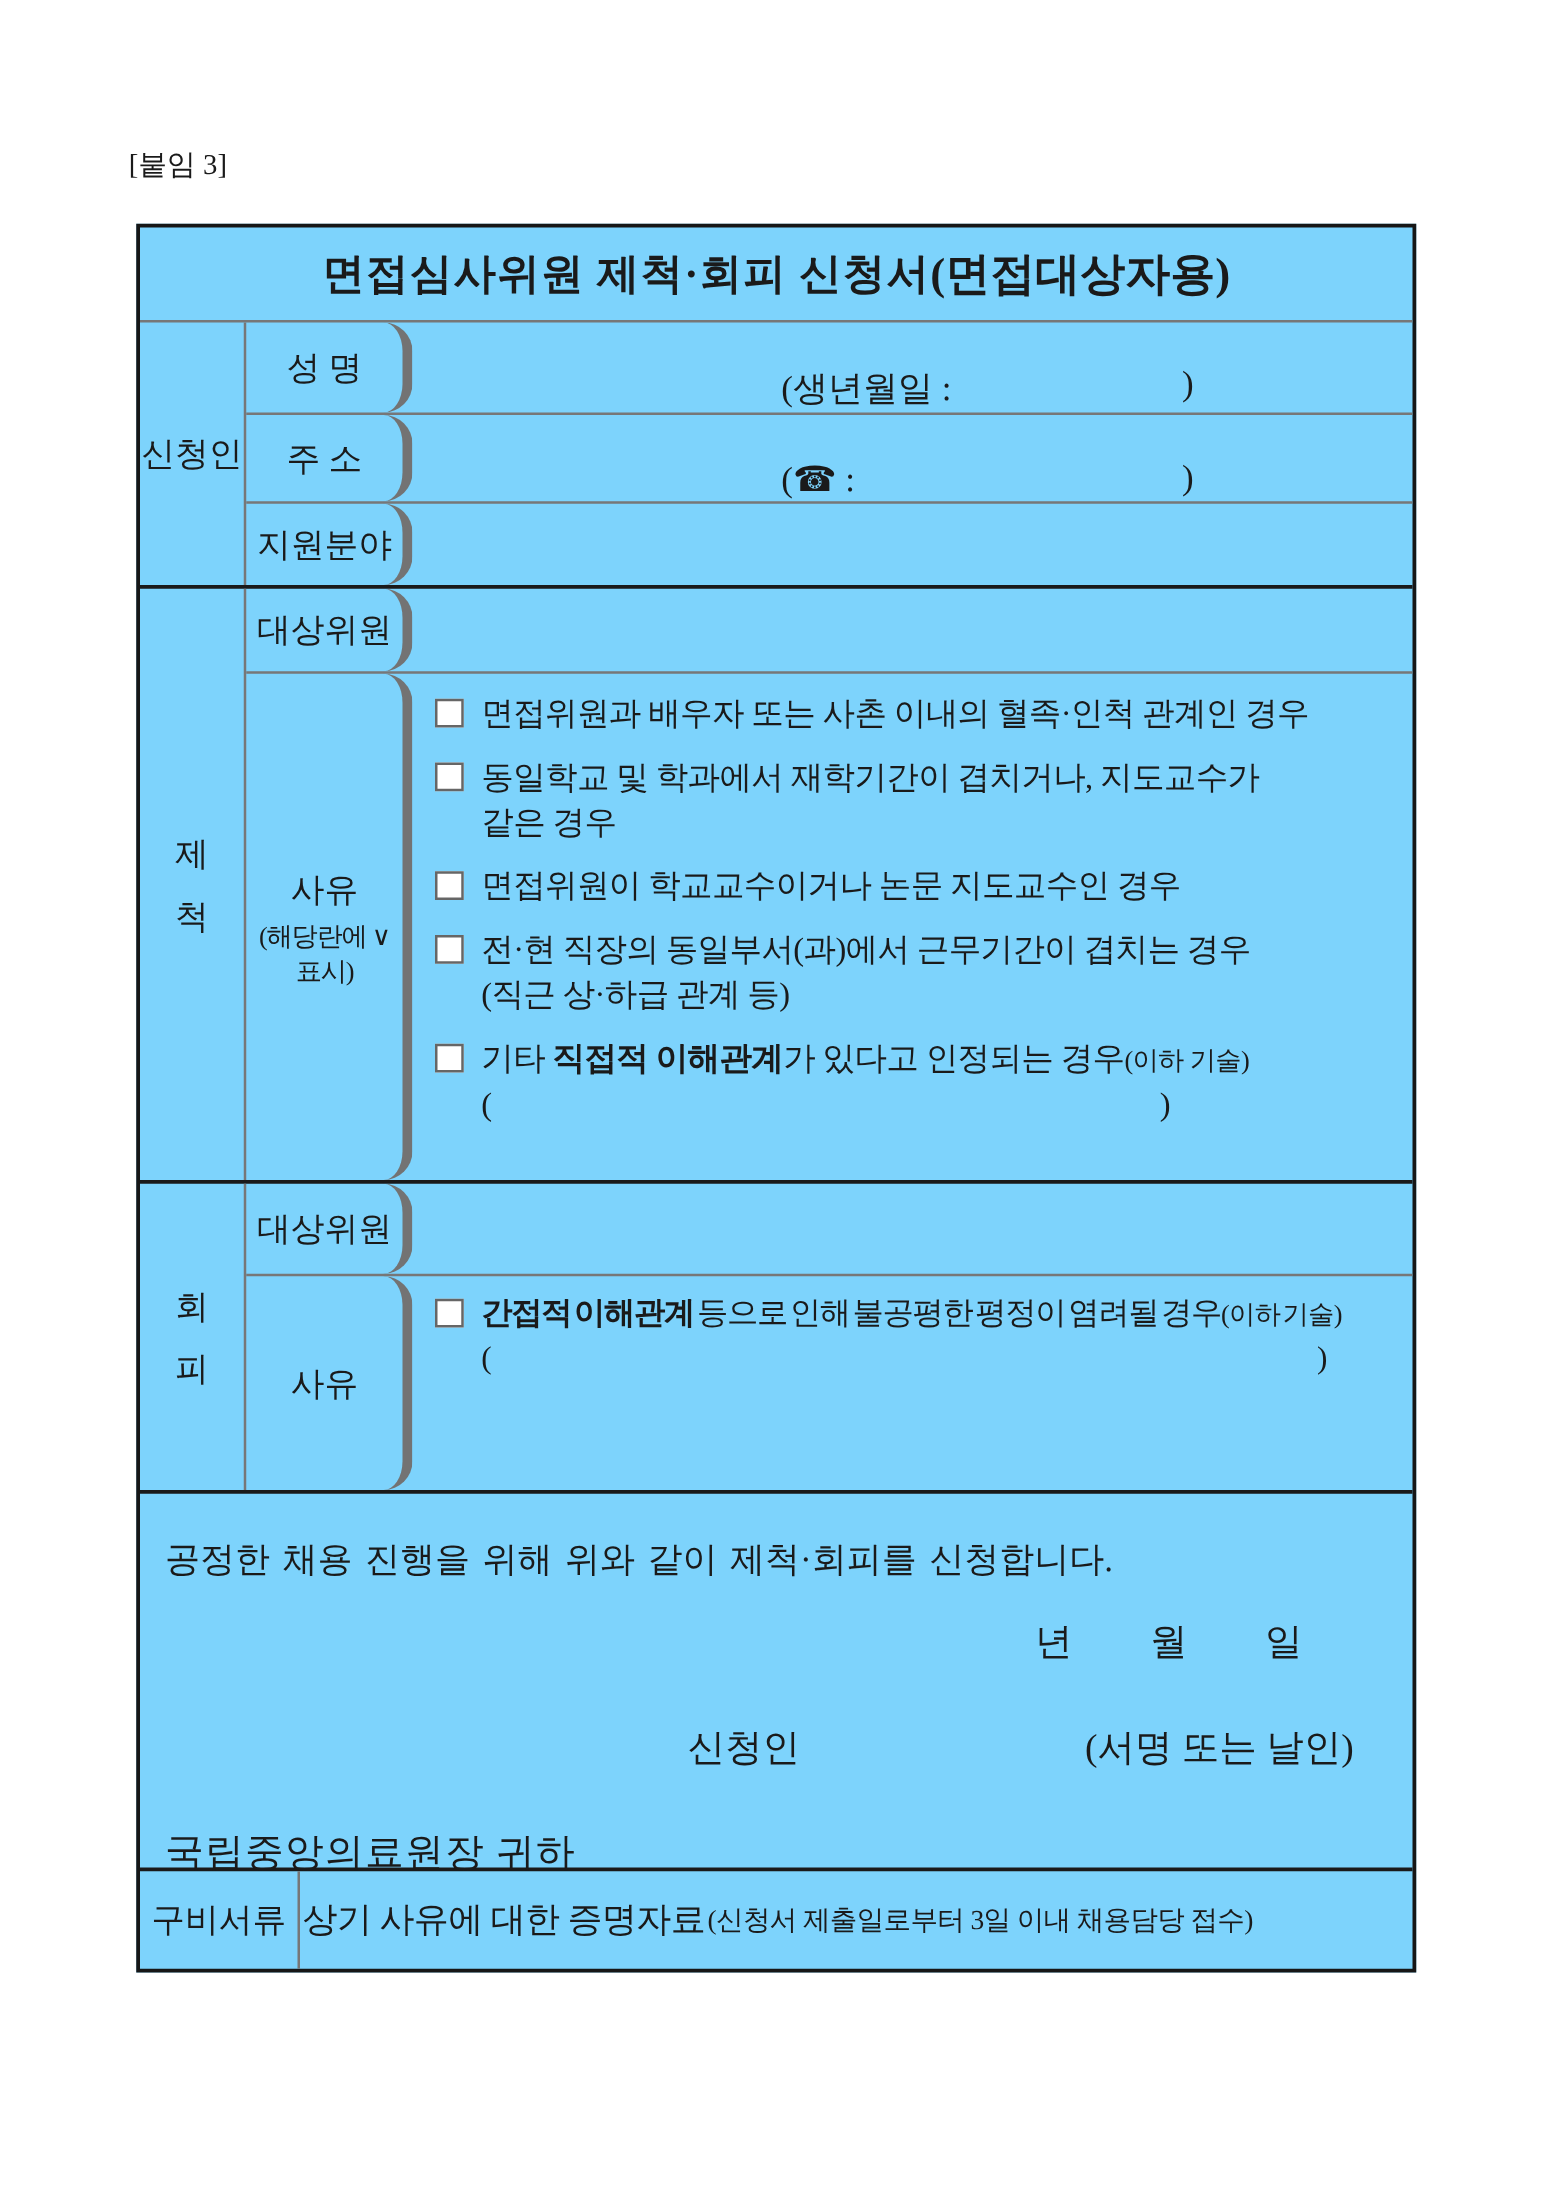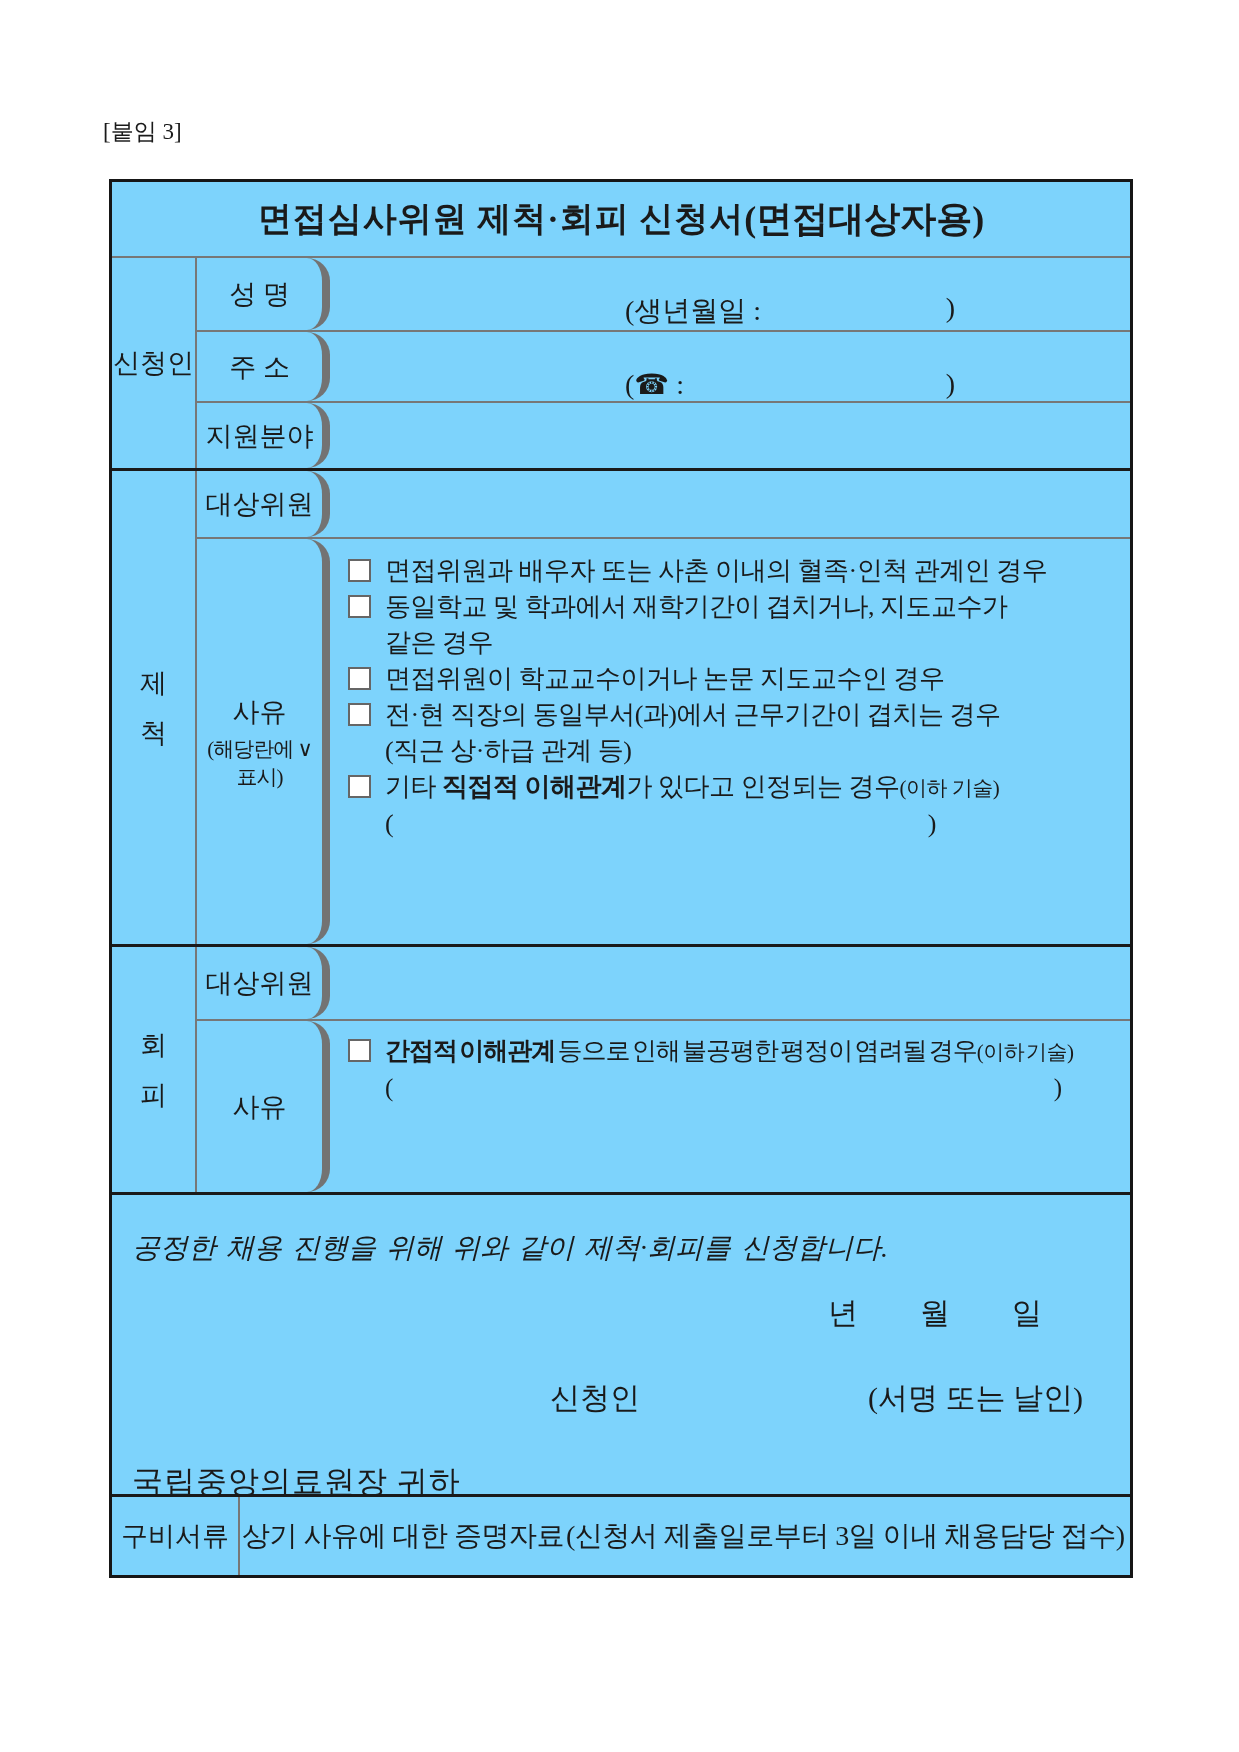--- a/index.html
+++ b/index.html
@@ -33,42 +33,42 @@
     width:133px; border-right:8px solid #737373; display:flex; flex-direction:column;
     align-items:center; justify-content:center; text-align:left; font-size:27px;border-radius:23px;
   }
   .lsub { font-size:21px; letter-spacing:-1px; line-height:30px; margin-top:4px; }
   .lsub2 { font-size:21px; letter-spacing:-1px; line-height:26px; }
   .ccell { flex:1; display:flex; align-items:flex-end; font-size:28px;font-family:Liberation Serif, serif; }
   .h74 { height:74px; } .h71 { height:71px; } .h77 { height:65px; }
   .h68 { height:68px; } .h405 { height:405px; } .h171 { height:171px; }
   .note-wrap { margin-left:295px; width:330px; display:flex; justify-content:space-between; }
   .reasons {
-    flex:1; padding:14px 6px 0 18px; display:flex; flex-direction:column; 
+    flex:1; padding:14px 6px 0 18px; display:flex; flex-direction:column; gap:15px;
     font-size:26px; line-height:36px; letter-spacing:-0.5px; align-items:stretch;
   }
   .reasons.rec { padding-top:12px; gap:10px; font-size:25px; letter-spacing:-1px; word-spacing:-3px; }
   .chk-item { display:flex; align-items:flex-start; }
   .cb { width:23px; height:23px; border:2px solid #666; background:#fff; margin:6px 14px 0 0; flex:0 0 auto; }
   .chk-text { flex:1; }
   .sm { font-size:21px; letter-spacing:-0.5px; }
   .pline { display:flex; justify-content:space-between; }
   .pline-ex { width:551px; }
   .pline-rec { width:676px; }
   .sec-footer { display:block; border-bottom:3px solid #1a1a1a; height:302px; padding-top:34px; font-size:28px; }
-  .stmt { margin-left:20px; word-spacing:3px;font-style:italic; }
+  .stmt { margin-left:20px; word-spacing:3px; }
   .dateline { margin-top:26px; display:flex; justify-content:flex-end; gap:62px; padding-right:88px; font-size:30px; }
   .signline { margin-top:44px; font-size:30px; display:flex; }
   .signer { margin-left:438px; }
   .signnote { margin-left:228px; }
   .recipient { margin-top:42px; margin-left:20px; font-size:31px; letter-spacing:1px; }
   .sec-docs { display:flex; height:78px; }
   .dlabel { width:128px; border-right:2px solid #777; display:flex; align-items:center; justify-content:center; font-size:27px; }
   .dcontent { flex:1; display:flex; align-items:center; padding-left:2px; font-size:28px; letter-spacing:-0.5px; }
-  .dcontent .sm { font-size:28px; margin-left:2px; }
+  .dcontent .sm { font-size:22px; margin-left:2px; }
   b { font-weight:bold; }
 </style>
 </head>
 <body>
 
 <div class="attach">[붙임 3]</div>
 
 <div class="tbl">
 
   <div class="title-row">

